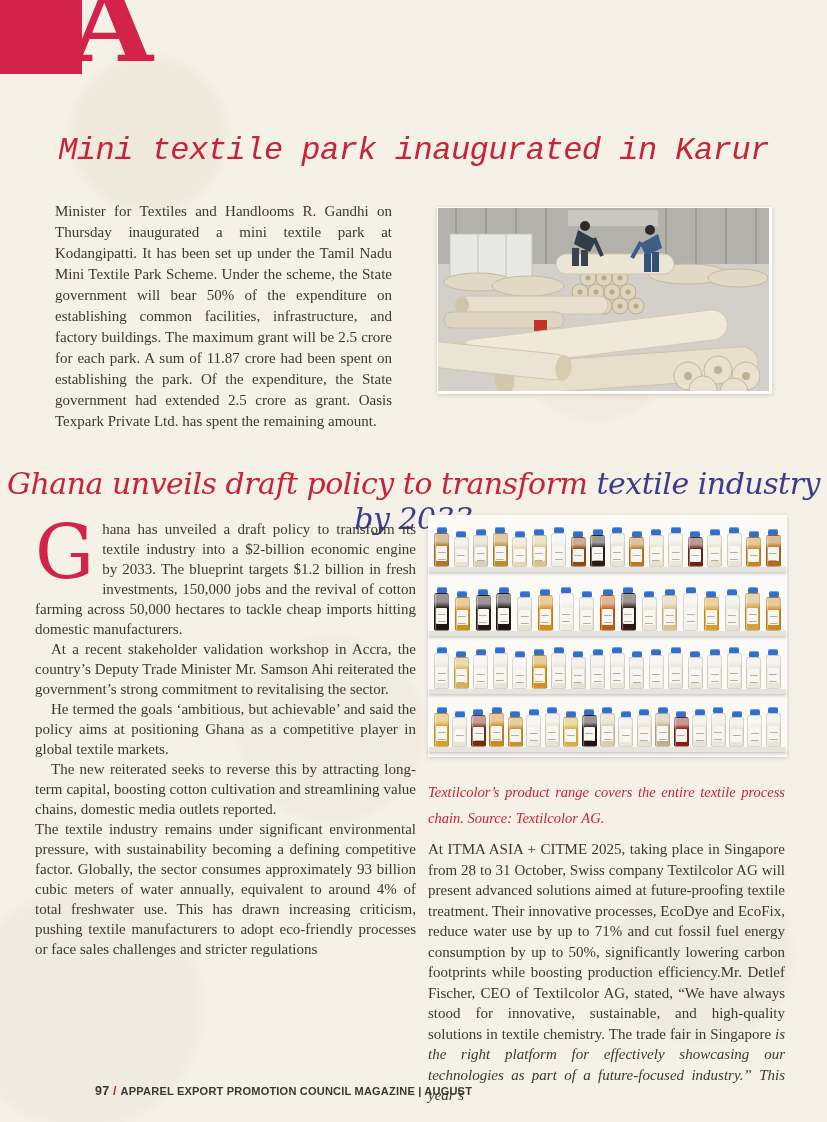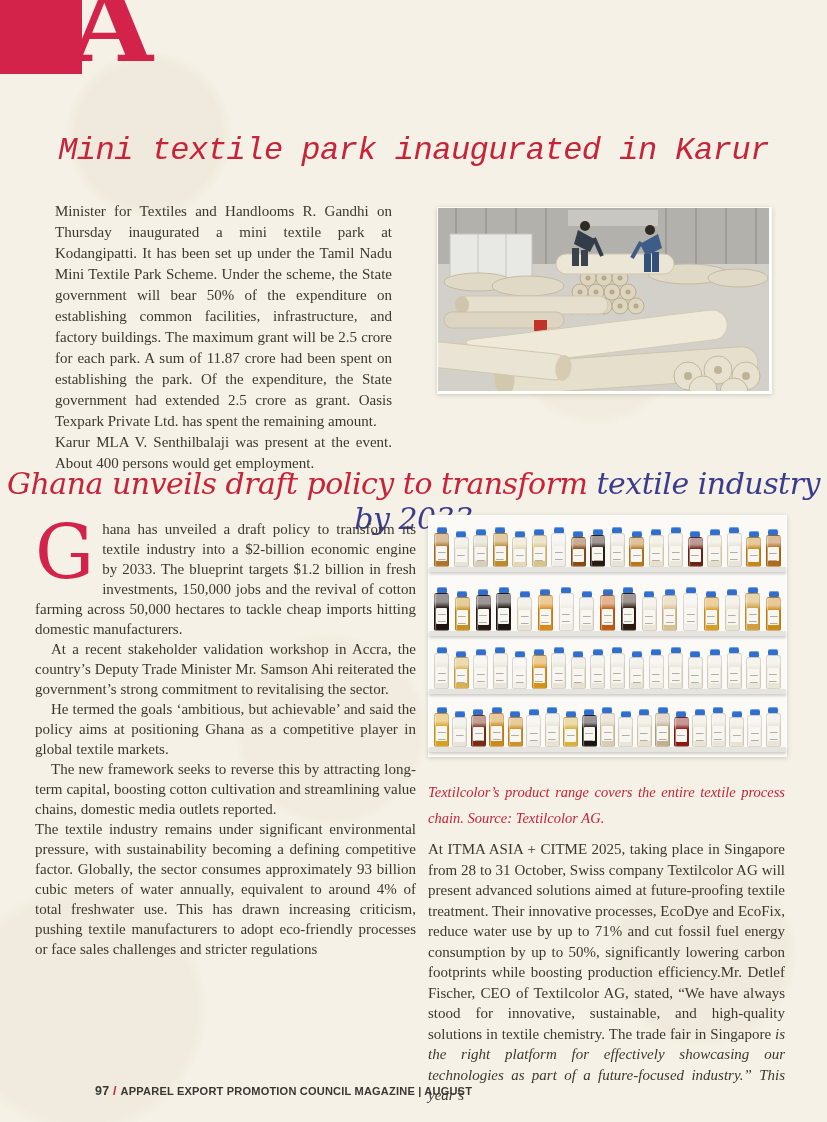--- a/index.html
+++ b/index.html
@@ -91,21 +91,20 @@
 
 <div class="page">
 
   <div class="logo-rect"></div>
   <div class="logo-a">A</div>
 
   <div class="headline h1">Mini textile park inaugurated in Karur</div>
 
   <div class="a1-text bodytext">
     <p>Minister for Textiles and Handlooms R. Gandhi on Thursday inaugurated a mini textile park at Kodangipatti. It has been set up under the Tamil Nadu Mini Textile Park Scheme. Under the scheme, the State government will bear 50% of the expenditure on establishing common facilities, infrastructure, and factory buildings. The maximum grant will be 2.5 crore for each park. A sum of  11.87 crore had been spent on establishing the park. Of the expenditure, the State government had extended 2.5 crore as grant. Oasis Texpark Private Ltd. has spent the remaining amount.</p>
-    <p>Karur MLA V. Senthilbalaji was present at the event. About 400 persons would get employment.</p>
   </div>
 
   <div class="photo photo1" aria-label="Two workers stacking large rolls of white fabric in a textile warehouse">
     <svg width="331" height="183" viewBox="0 0 331 183">
       <rect x="0" y="0" width="331" height="183" fill="#d3d0c9"></rect>
       <rect x="0" y="0" width="331" height="56" fill="#b3b1ac"></rect>
       <g stroke="#9e9c97" stroke-width="2">
         <line x1="18" y1="0" x2="18" y2="56"></line>
           <line x1="48" y1="0" x2="48" y2="56"></line>
         <line x1="78" y1="0" x2="78" y2="56"></line>
@@ -208,21 +207,21 @@
   </div>
 
   <div class="headline h2">
     <span class="red">Ghana unveils draft policy to transform </span><span class="blue">textile industry by 2033</span>
   </div>
 
   <div class="a2-left bodytext">
     <p><span class="dropcap">G</span><span>hana has unveiled a draft policy to transform its textile industry into a $2-billion economic engine by 2033. The blueprint targets $1.2 billion in fresh investments, 150,000 jobs and the revival of cotton farming across 50,000 hectares to tackle cheap imports hitting domestic manufacturers.</span></p>
     <p class="indent">At a recent stakeholder validation workshop in Accra, the country’s Deputy Trade Minister Mr. Samson Ahi reiterated the government’s strong commitment to revitalising the sector.</p>
     <p class="indent">He termed the goals ‘ambitious, but achievable’ and said the policy aims at positioning Ghana as a competitive player in global textile markets.</p>
-    <p class="indent">The new framework seeks to reverse this by attracting long-term capital, boosting cotton cultivation and streamlining value chains, domestic media outlets reported.</p>
+    <p class="indent">The new reiterated seeks to reverse this by attracting long-term capital, boosting cotton cultivation and streamlining value chains, domestic media outlets reported.</p>
     <p>The textile industry remains under significant environmental pressure, with sustainability becoming a defining competitive factor. Globally, the sector consumes approximately 93 billion cubic meters of water annually, equivalent to around 4% of total freshwater use. This has drawn increasing criticism, pushing textile manufacturers to adopt eco-friendly processes or face sales challenges and stricter regulations</p>
   </div>
 
   <div class="photo photo2" id="shelves" aria-label="Rows of small sample bottles with blue caps and white labels on four white shelves">
       <div class="shelf-row" style="top: 2px; height: 54px;">
         <div class="bottles" style="bottom: 5px;">
           <div class="bottle" style="height: 40px;">
             <div class="cap" style="background: rgb(47, 111, 210);"></div>
             <div class="bod" style="background: linear-gradient(rgba(255, 255, 255, 0.55) 0px, rgba(255, 255, 255, 0.55) 22%, rgba(255, 255, 255, 0) 40%), rgb(176, 116, 40);">
               <div class="label"></div>

